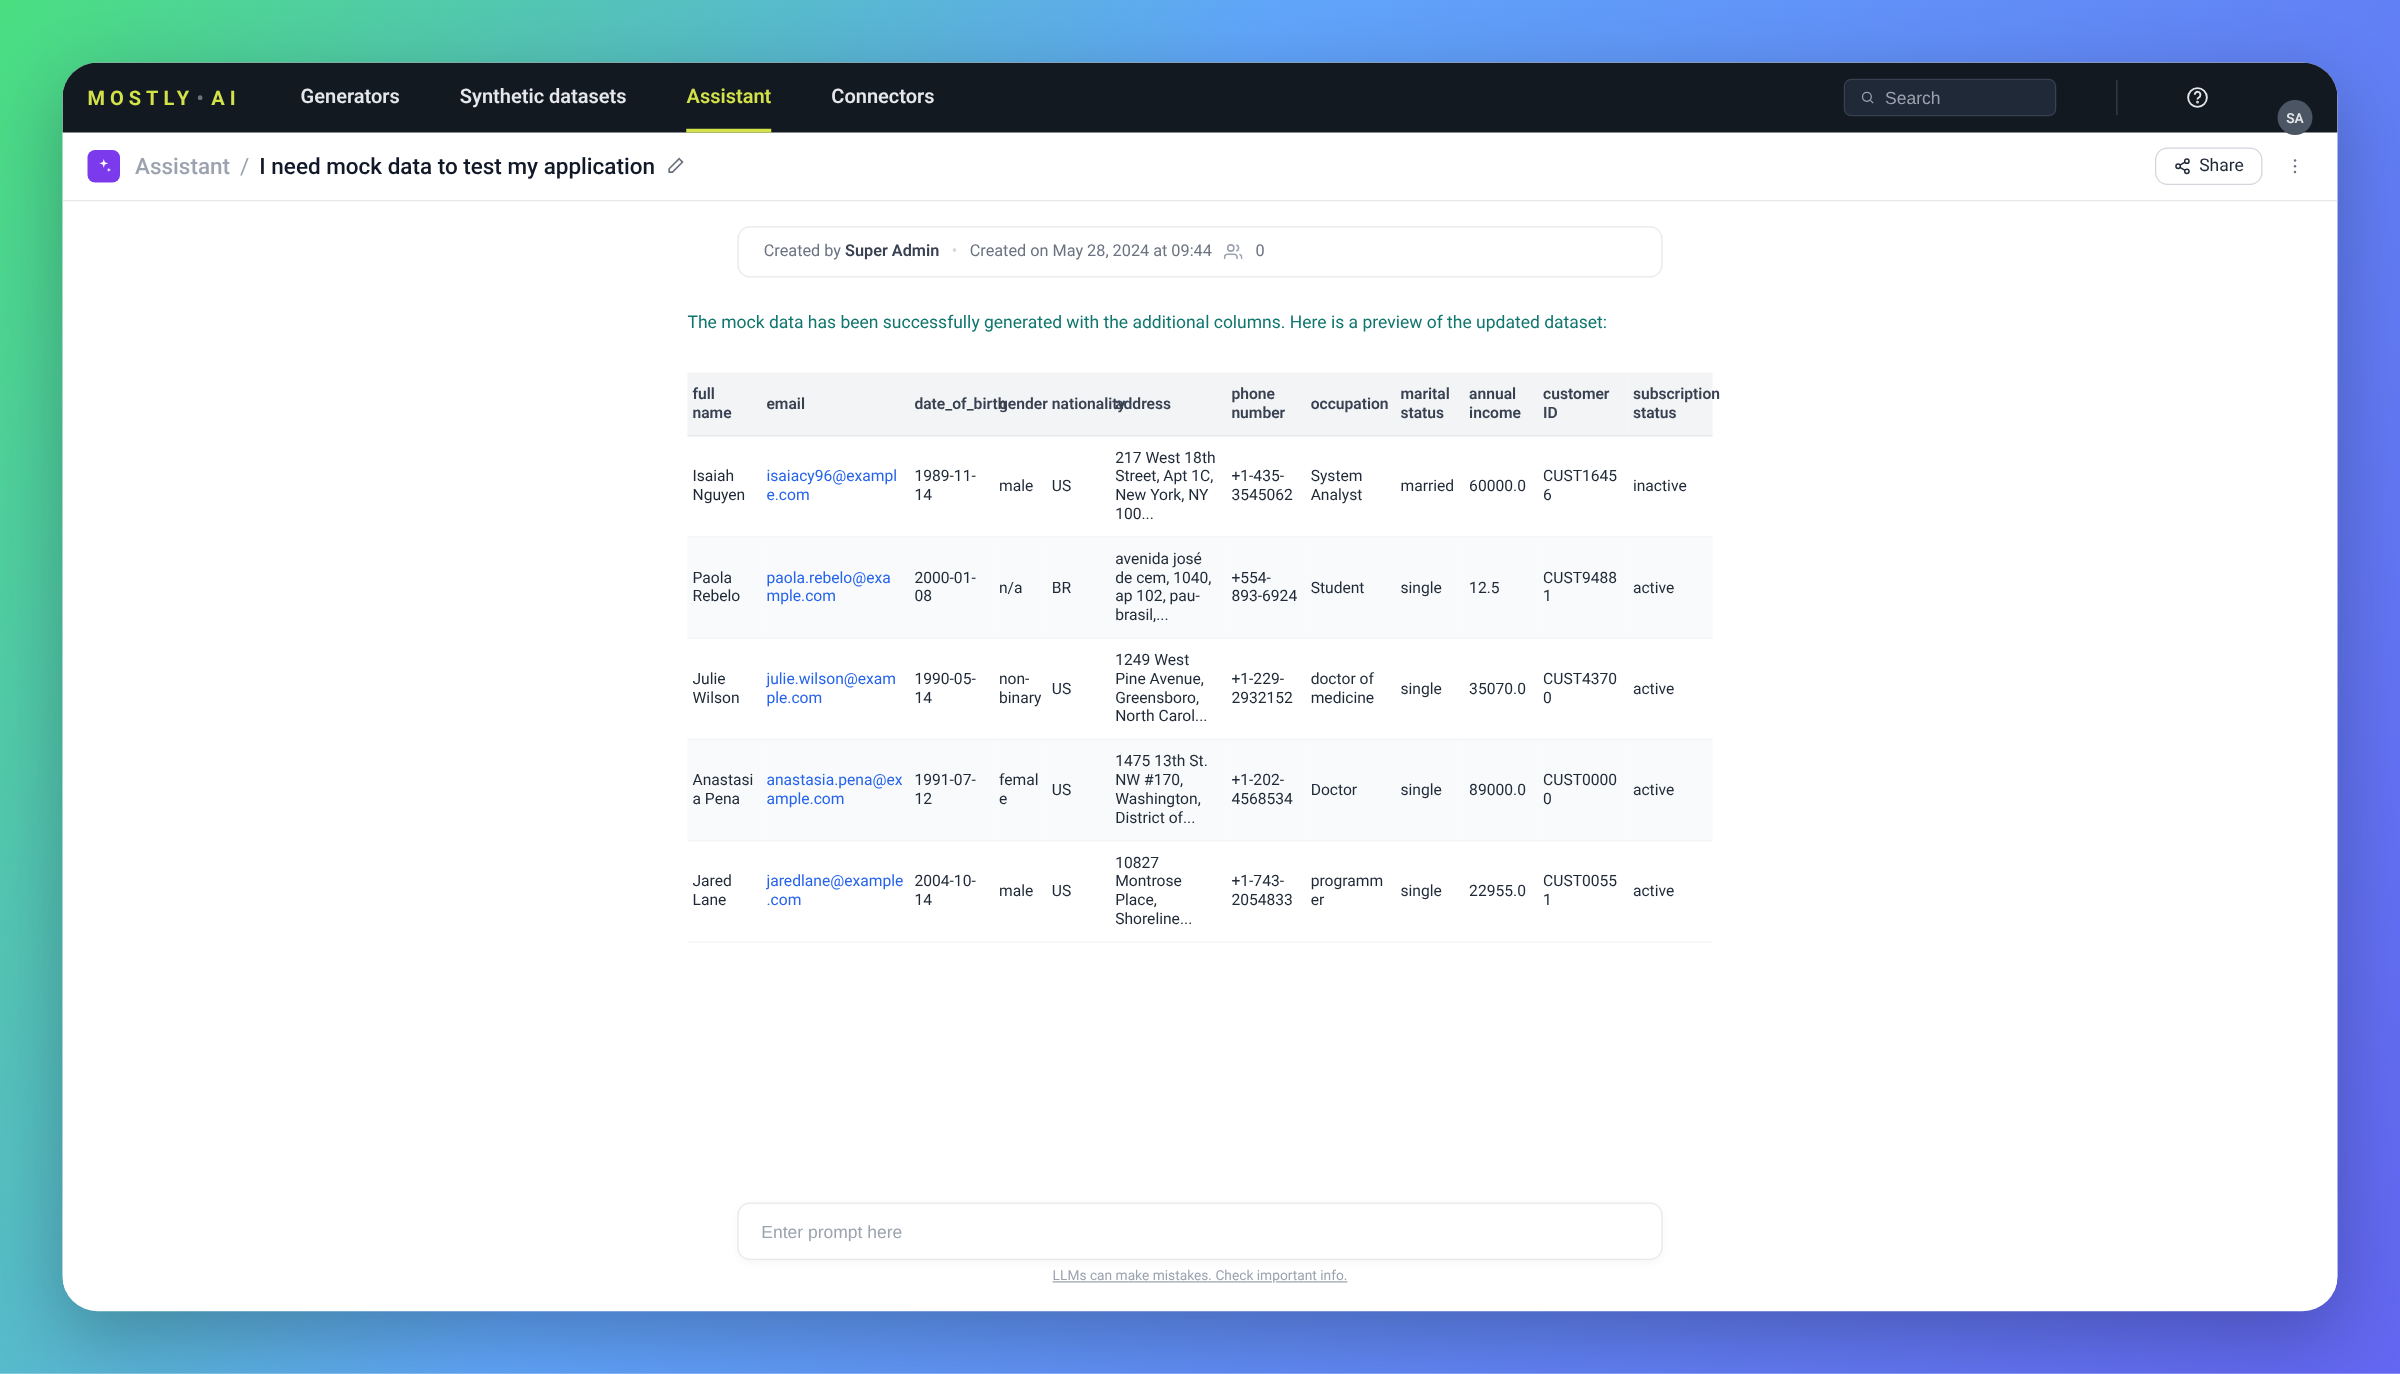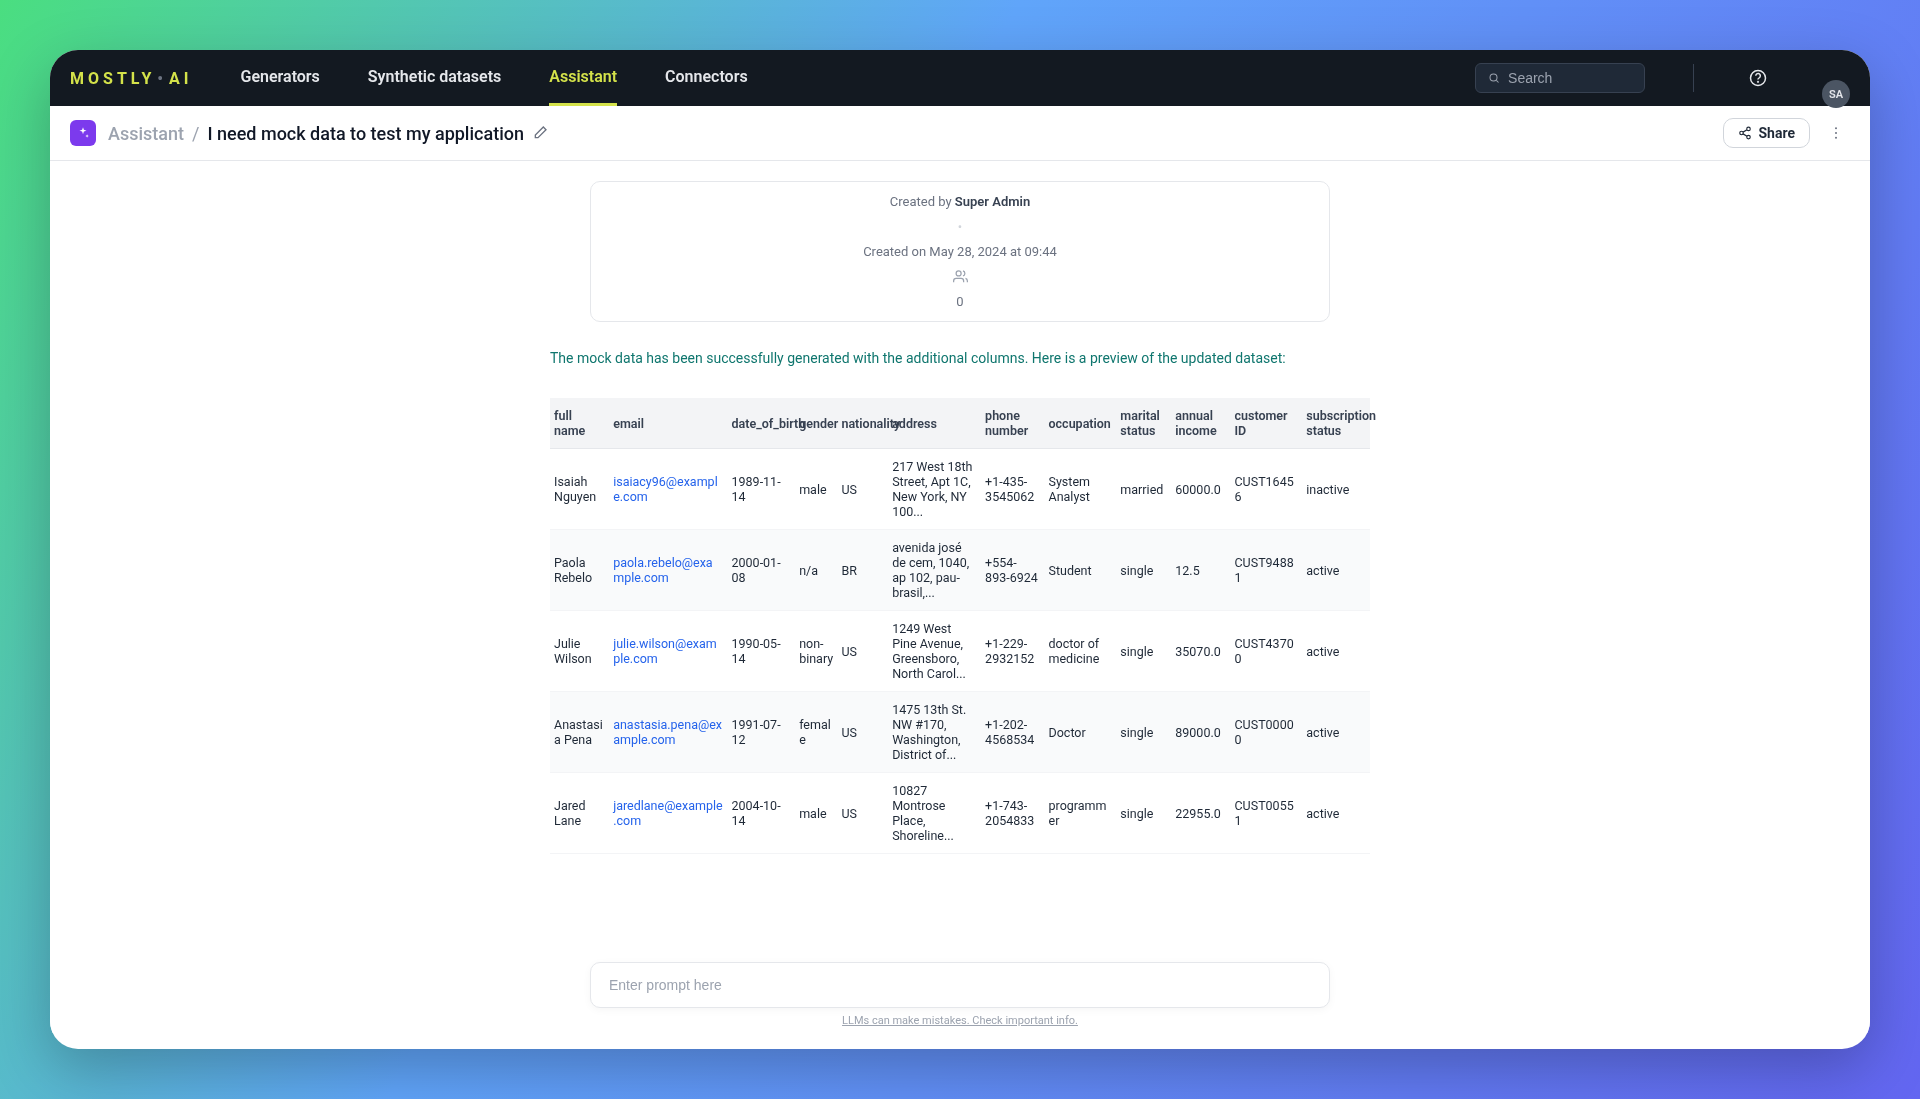--- a/index.html
+++ b/index.html
@@ -105,21 +105,21 @@
   .breadcrumb { display: flex; align-items: center; gap: 8px; font-size: 18px; }
   .crumb-root { color: #9ca3af; font-weight: 500; }
   .crumb-sep { color: #9ca3af; }
   .crumb-title { color: #111827; font-weight: 500; }
   .edit-ic { color: #6b7280; cursor: pointer; }
   .share-btn {
     border: 1px solid #d1d5db;
     border-radius: 10px;
     padding: 6px 14px;
     font-size: 14px;
-    font-weight: 700;
+    font-weight: 400;
     display: flex;
     align-items: center;
     gap: 6px;
     cursor: pointer;
     background: #fff;
   }
   .more-btn { padding: 6px; cursor: pointer; color: #6b7280; }
   
   .content {
     flex: 1;
@@ -143,21 +143,20 @@
     border-radius: 10px;
     padding: 12px 20px;
     display: flex;
     align-items: center;
     gap: 10px;
     font-size: 13px;
     color: #6b7280;
     width: 740px;
     max-width: 90%;
     margin-bottom: 28px;
-    flex-direction: column;
   }
   .meta-card b { color: #374151; font-weight: 600; }
   .meta-sep { color: #d1d5db; }
   .body-col { width: 820px; max-width: 96%; }
   .body-text { font-size: 14px; color: #0f766e; margin-bottom: 32px; }
   
   table.data {
     width: 100%;
     border-collapse: collapse;
     font-size: 13px;

